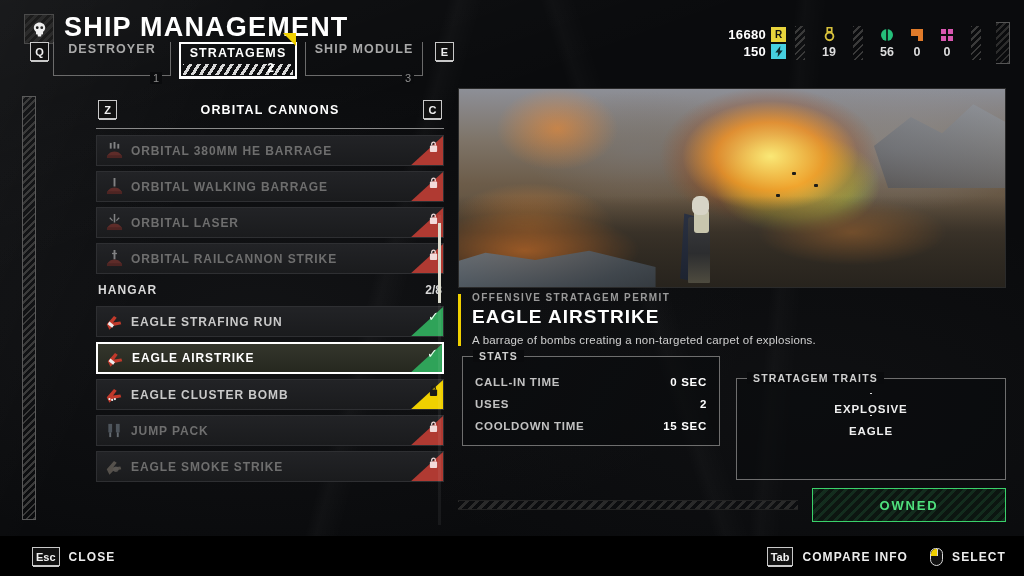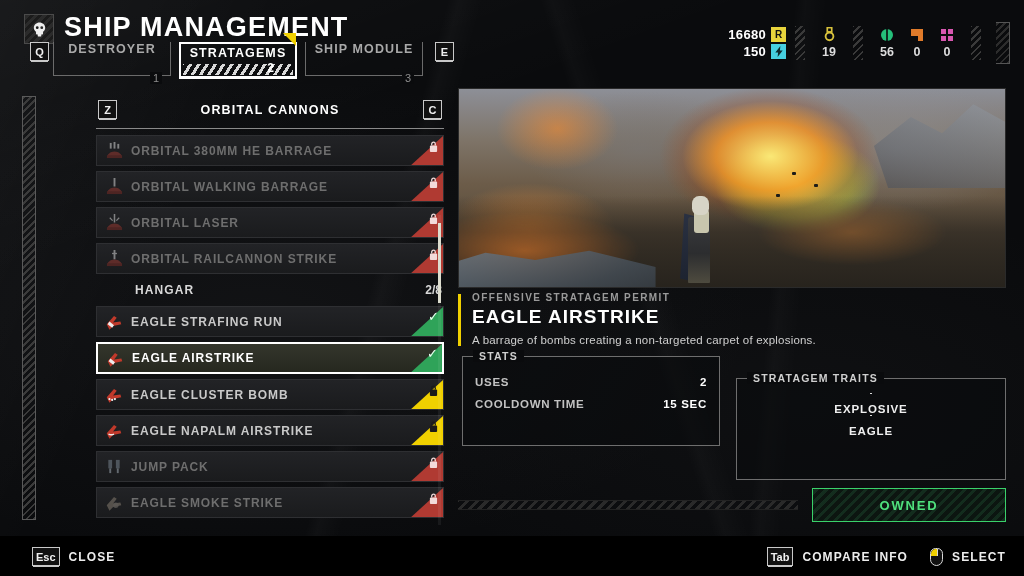--- a/index.html
+++ b/index.html
@@ -150,21 +150,21 @@
   .corner-flag .gl{
     position:absolute; right:5px; top:5px; font-size:11px; color:#f0d8d8; line-height:1;
   }
   .corner-flag.buy .gl{ color:#1a1a1a; }
   .corner-flag.owned .gl{ color:#eafff0; font-size:13px; top:3px; right:4px; }
 
   .section-head{
     display:flex; align-items:center; justify-content:space-between;
     height:22px; padding:0 2px; margin:2px 0 5px 0;
   }
-  .section-head .t{ font-size:12px; font-weight:bold; letter-spacing:1.1px; color:#d8d8d8;margin-left:37px; }
+  .section-head .t{ font-size:12px; font-weight:bold; letter-spacing:1.1px; color:#d8d8d8; }
   .section-head .c{ font-size:12px; font-weight:bold; color:#d8d8d8; }
 
   .scrollbar{ position:absolute; left:438px; top:215px; width:3px; height:310px; background:rgba(255,255,255,0.06); }
   .scroll-thumb{ position:absolute; left:0; top:8px; width:3px; height:80px; background:#ddddcf; }
 
   
   .ic{ display:block; }
 
   
   .preview{
@@ -528,38 +528,20 @@
         <div class="tri"></div>
         <div class="gl">
           <svg class="ic" width="9" height="11" viewBox="0 0 10 12" fill="#1a1a1a">
             <rect x="1" y="5" width="8" height="7" rx="1"></rect>
             <path d="M3 5V3.2a2 2 0 014 0V5" fill="none" stroke="#1a1a1a" stroke-width="1.4"></path>
           </svg>
         </div>
       </div>
     </div>
 
-    <div class="row">
-      <div class="ico">
-        <svg class="ic" width="20" height="17" viewBox="0 0 22 18">
-          <path d="M3 12L11 3l3 2-4 5 8-1 1 3-9 2-4 4z" fill="#c0392b"></path>
-          <path d="M5 13c2 1 4 1 6 0" stroke="#ededed" stroke-width="1.6" fill="none"></path>
-        </svg>
-      </div>
-      <div class="nm">EAGLE NAPALM AIRSTRIKE</div>
-      <div class="corner-flag buy">
-        <div class="tri"></div>
-        <div class="gl">
-          <svg class="ic" width="9" height="11" viewBox="0 0 10 12" fill="#1a1a1a">
-            <rect x="1" y="5" width="8" height="7" rx="1"></rect>
-            <path d="M3 5V3.2a2 2 0 014 0V5" fill="none" stroke="#1a1a1a" stroke-width="1.4"></path>
-          </svg>
-        </div>
-      </div>
-    </div>
 
     <div class="row locked">
       <div class="ico">
         <svg class="ic" width="18" height="17" viewBox="0 0 18 18">
           <rect x="3" y="2" width="4" height="9" fill="#7d8a96"></rect>
           <rect x="11" y="2" width="4" height="9" fill="#7d8a96"></rect>
           <rect x="4" y="11" width="2" height="5" fill="#aab6c0"></rect>
           <rect x="12" y="11" width="2" height="5" fill="#aab6c0"></rect>
         </svg>
       </div>
@@ -623,20 +605,24 @@
   <div class="nm">EAGLE AIRSTRIKE</div>
   <div class="desc">A barrage of bombs creating a non-targeted carpet of explosions.</div>
 </div>
 
 <div class="bar-strip"></div>
 
 <div class="panel" id="stats-panel">
   <div class="ttl">STATS</div>
   <div class="stats-body">
     <div class="stat-row">
+      <span class="k">CALL-IN TIME</span>
+      <span class="v">0 SEC</span>
+    </div>
+    <div class="stat-row">
       <span class="k">USES</span>
       <span class="v">2</span>
     </div>
     <div class="stat-row">
       <span class="k">COOLDOWN TIME</span>
       <span class="v">15 SEC</span>
     </div>
   </div>
 </div>
 

